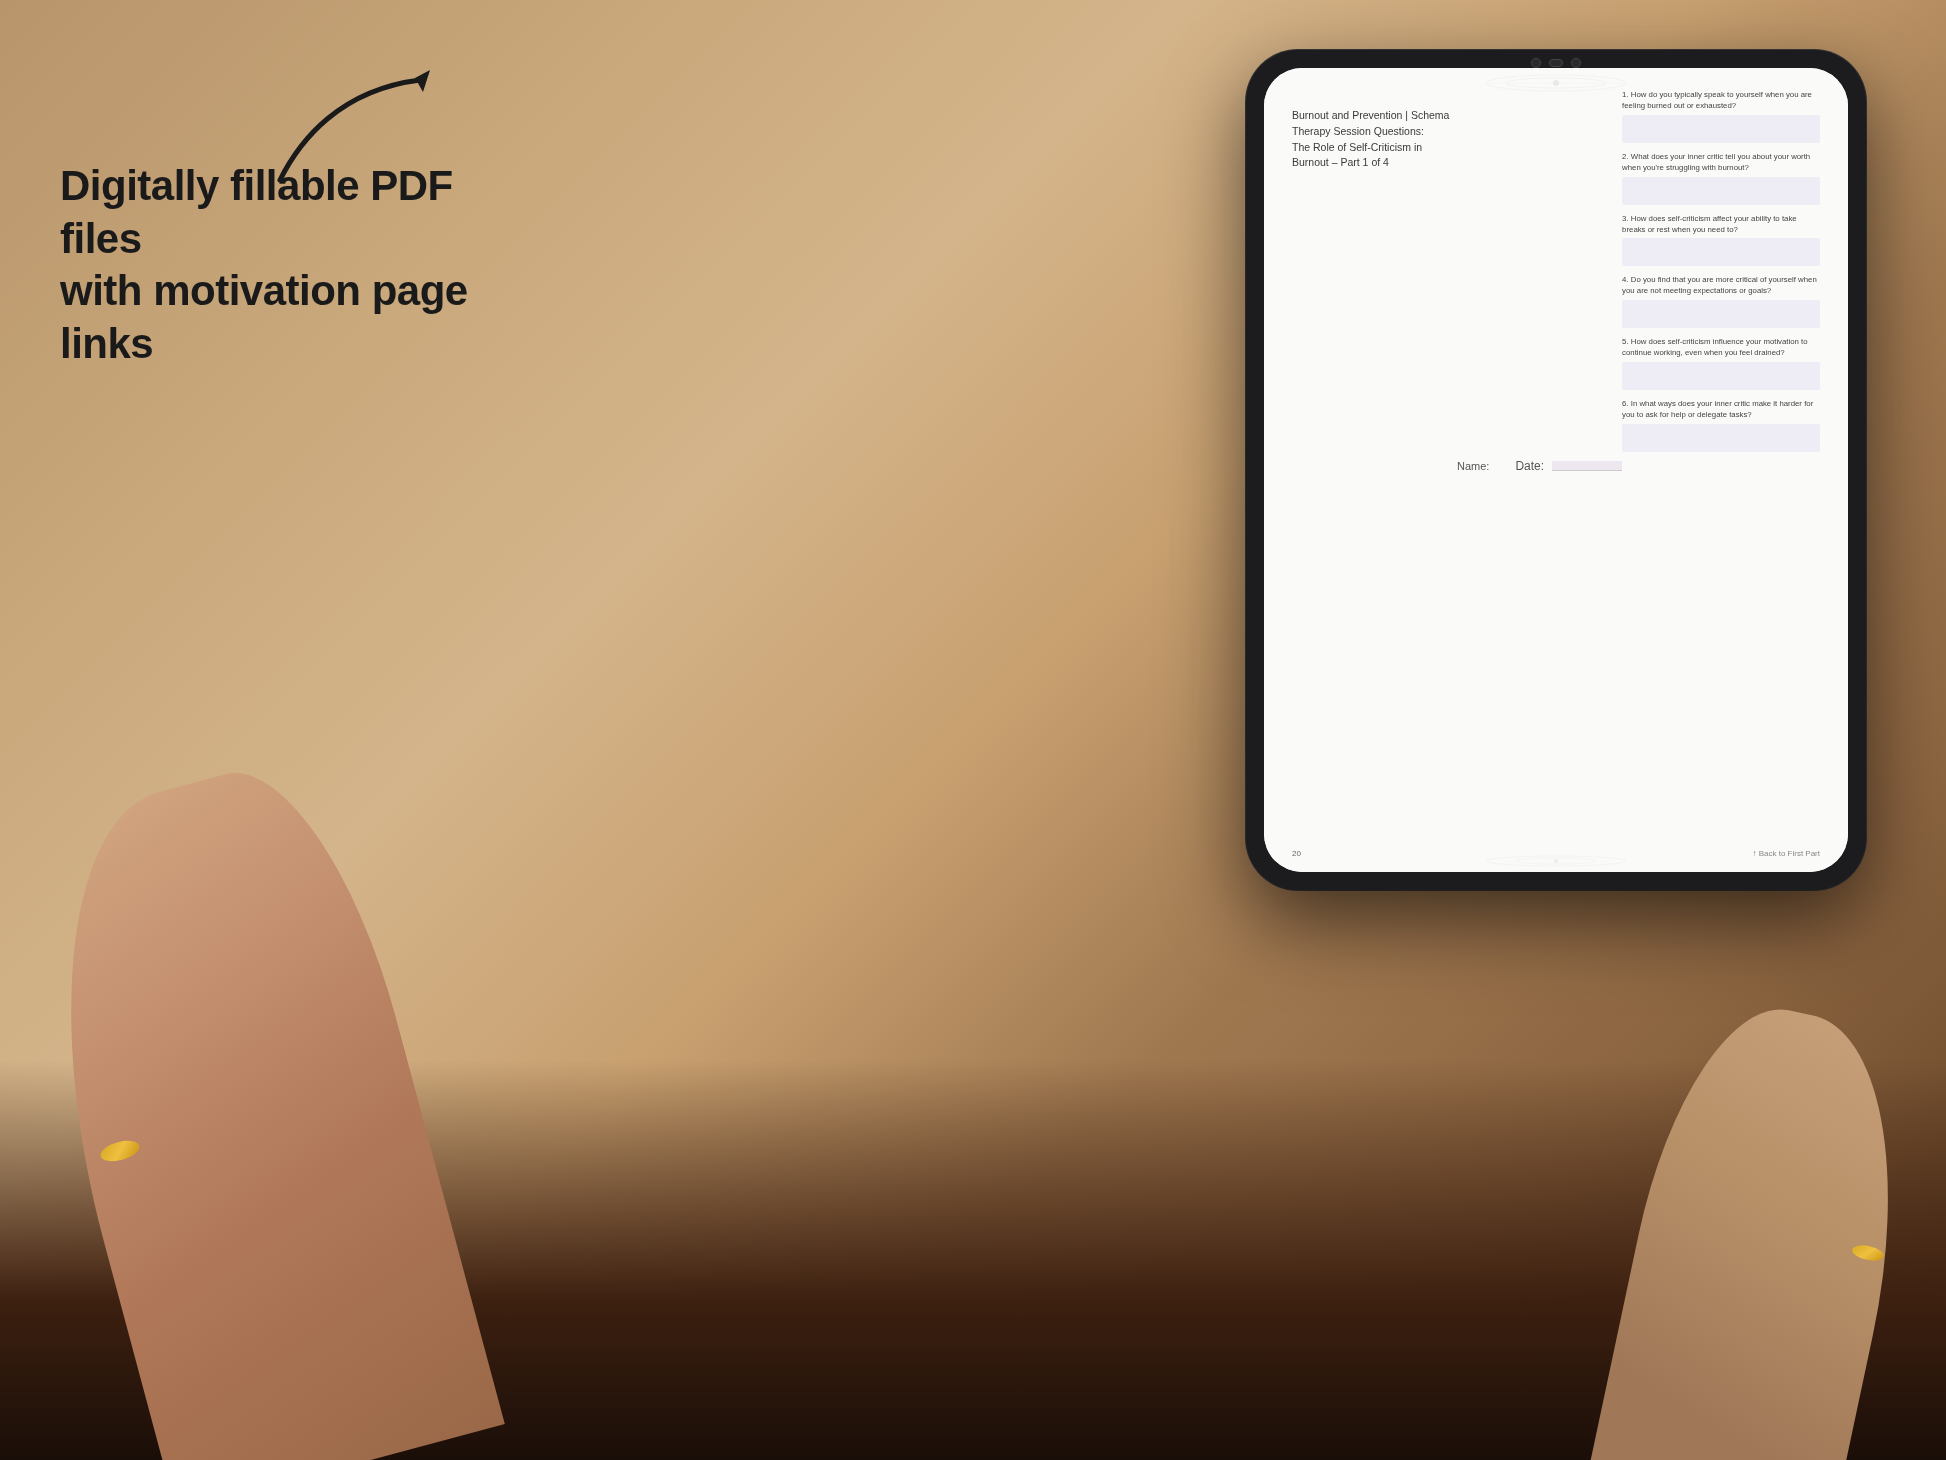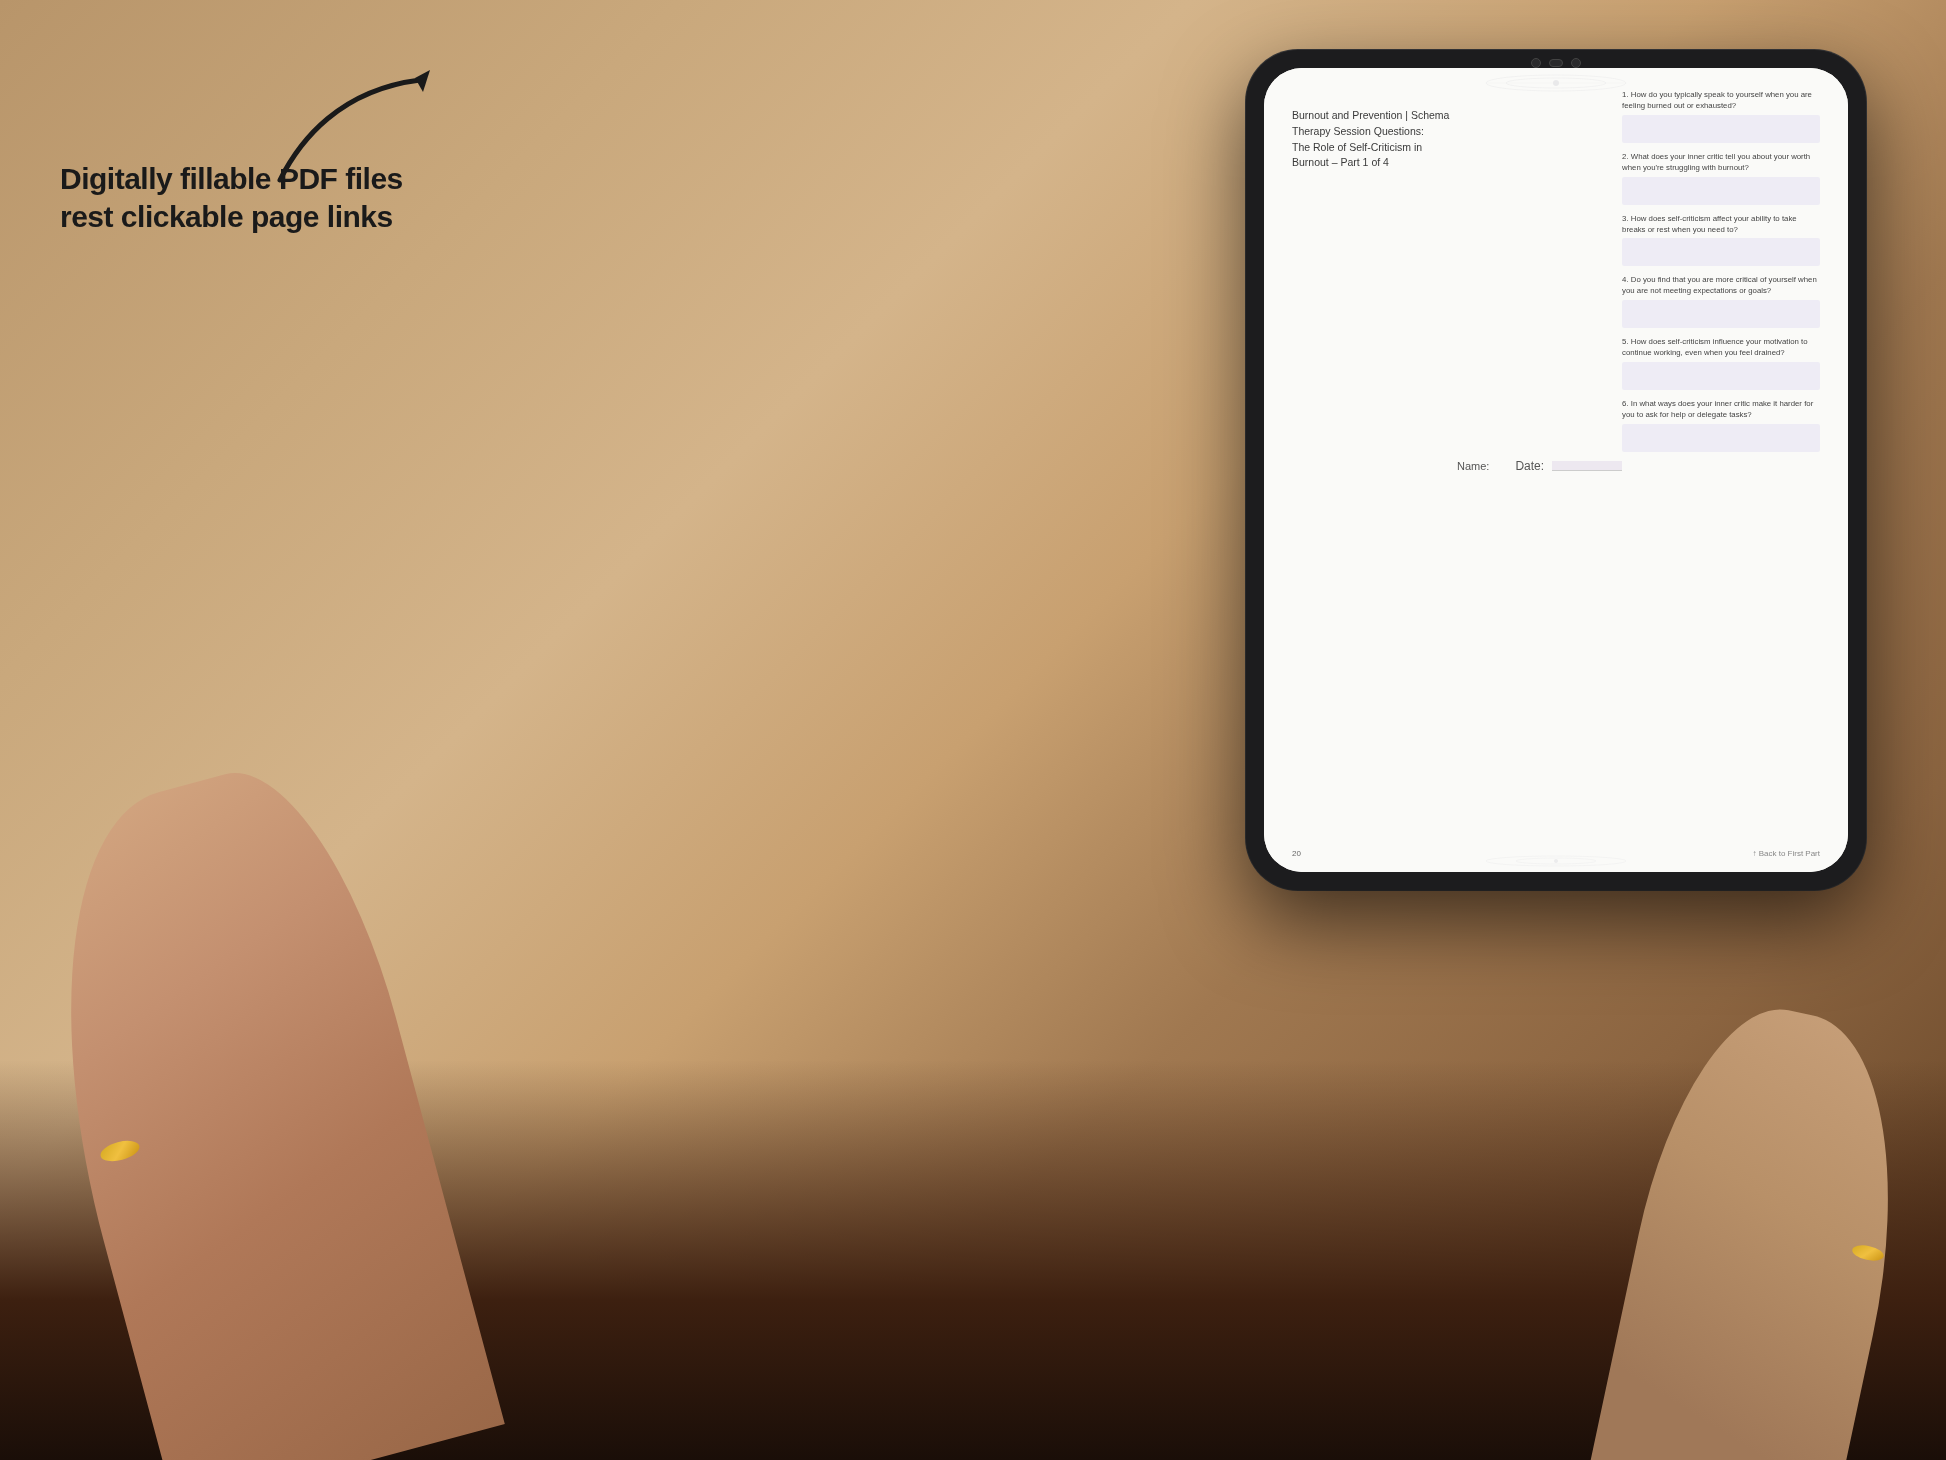--- a/index.html
+++ b/index.html
@@ -33,21 +33,21 @@
     .left-text {
       position: absolute;
       left: 60px;
       top: 160px;
       width: 440px;
       z-index: 10;
     }
 
     .left-text .headline {
       font-family: 'Arial Black', 'Arial', sans-serif;
-      font-size: 30px;
+      font-size: 42px;
       font-weight: 900;
       color: #1a1a1a;
       line-height: 1.25;
       letter-spacing: -0.5px;
     }
 
     
     .arrow-container {
       position: absolute;
       left: 260px;
@@ -305,21 +305,21 @@
 <div class="arrow-container">
   <svg width="220" height="140" viewBox="0 0 220 140" fill="none" xmlns="http://www.w3.org/2000/svg">
     <path d="M 20 120 C 40 80, 80 30, 160 20" stroke="#1a1a1a" stroke-width="5" fill="none" stroke-linecap="round"></path>
     <polygon points="170,10 155,18 163,32" fill="#1a1a1a"></polygon>
   </svg>
 </div>
 
 <div class="left-text">
   <div class="headline">
     <span>Digitally fillable PDF files</span><br>
-    <span>rest clickable page links</span><br>
+    <span>with motivation page links</span><br>
   </div>
 </div>
 
 <div class="hand-left"></div>
 <div class="ring"></div>
 
 <div class="tablet-wrapper">
   <div class="tablet-outer">
 
     <div class="tablet-top-bar">

